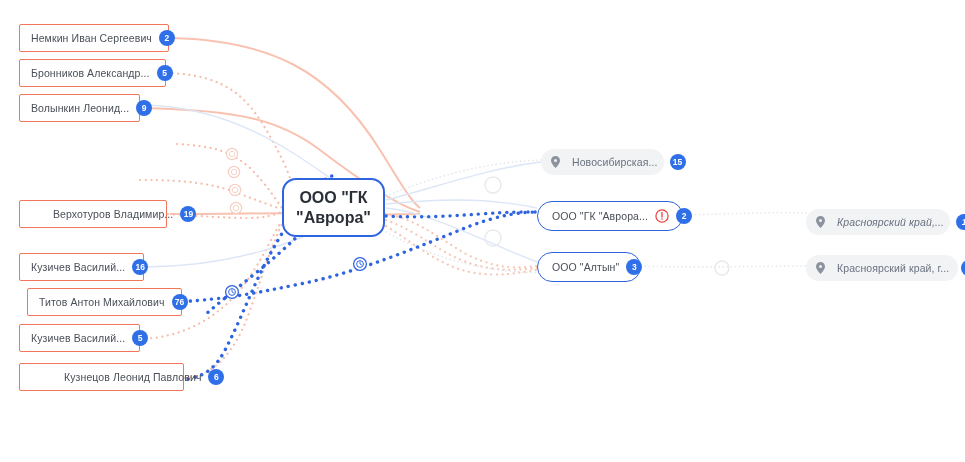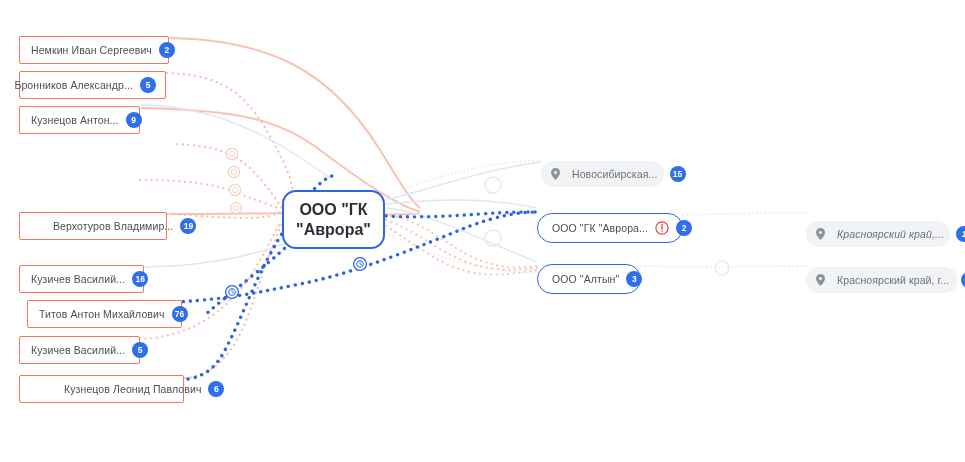--- a/index.html
+++ b/index.html
@@ -25,21 +25,20 @@
     width: 965px;
     height: 462px;
     pointer-events: none;
   }
   .node {
     position: absolute;
     display: flex;
     align-items: center;
     box-sizing: border-box;
     white-space: nowrap;
-    margin-top: 12px;
   }
 
   
   .node-person {
     height: 28px;
     border: 1.6px solid #f2765a;
     background: #ffffff;
     border-radius: 2px;
     padding: 0 9px 0 11px;
     gap: 7px;
@@ -220,27 +219,27 @@
         <circle cx="6" cy="6" r="2.8" fill="none" stroke="#f6cfc2" stroke-width=".9"></circle>
       </g>
     </g>
   </svg>
 
   <div class="node node-person" style="left:19px; top:24px; width:150px;">
     <span class="label">Немкин Иван Сергеевич</span>
     <span class="badge">2</span>
   </div>
 
-  <div class="node node-person" style="left:19px; top:59px; width:147px;justify-content:flex-end;">
+  <div class="node node-person" style="left:19px; top:59px; width:147px;">
     <span class="label">Бронников Александр...</span>
     <span class="badge">5</span>
   </div>
 
   <div class="node node-person" style="left:19px; top:94px; width:121px;">
-    <span class="label">Кузнецов Антон...</span>
+    <span class="label">Волынкин Леонид...</span>
     <span class="badge">9</span>
   </div>
 
 
 
   <div class="node node-person" style="left:19px; top:200px; width:148px;padding-left:33px;">
     <span class="label">Верхотуров Владимир...</span>
     <span class="badge">19</span>
   </div>
 

